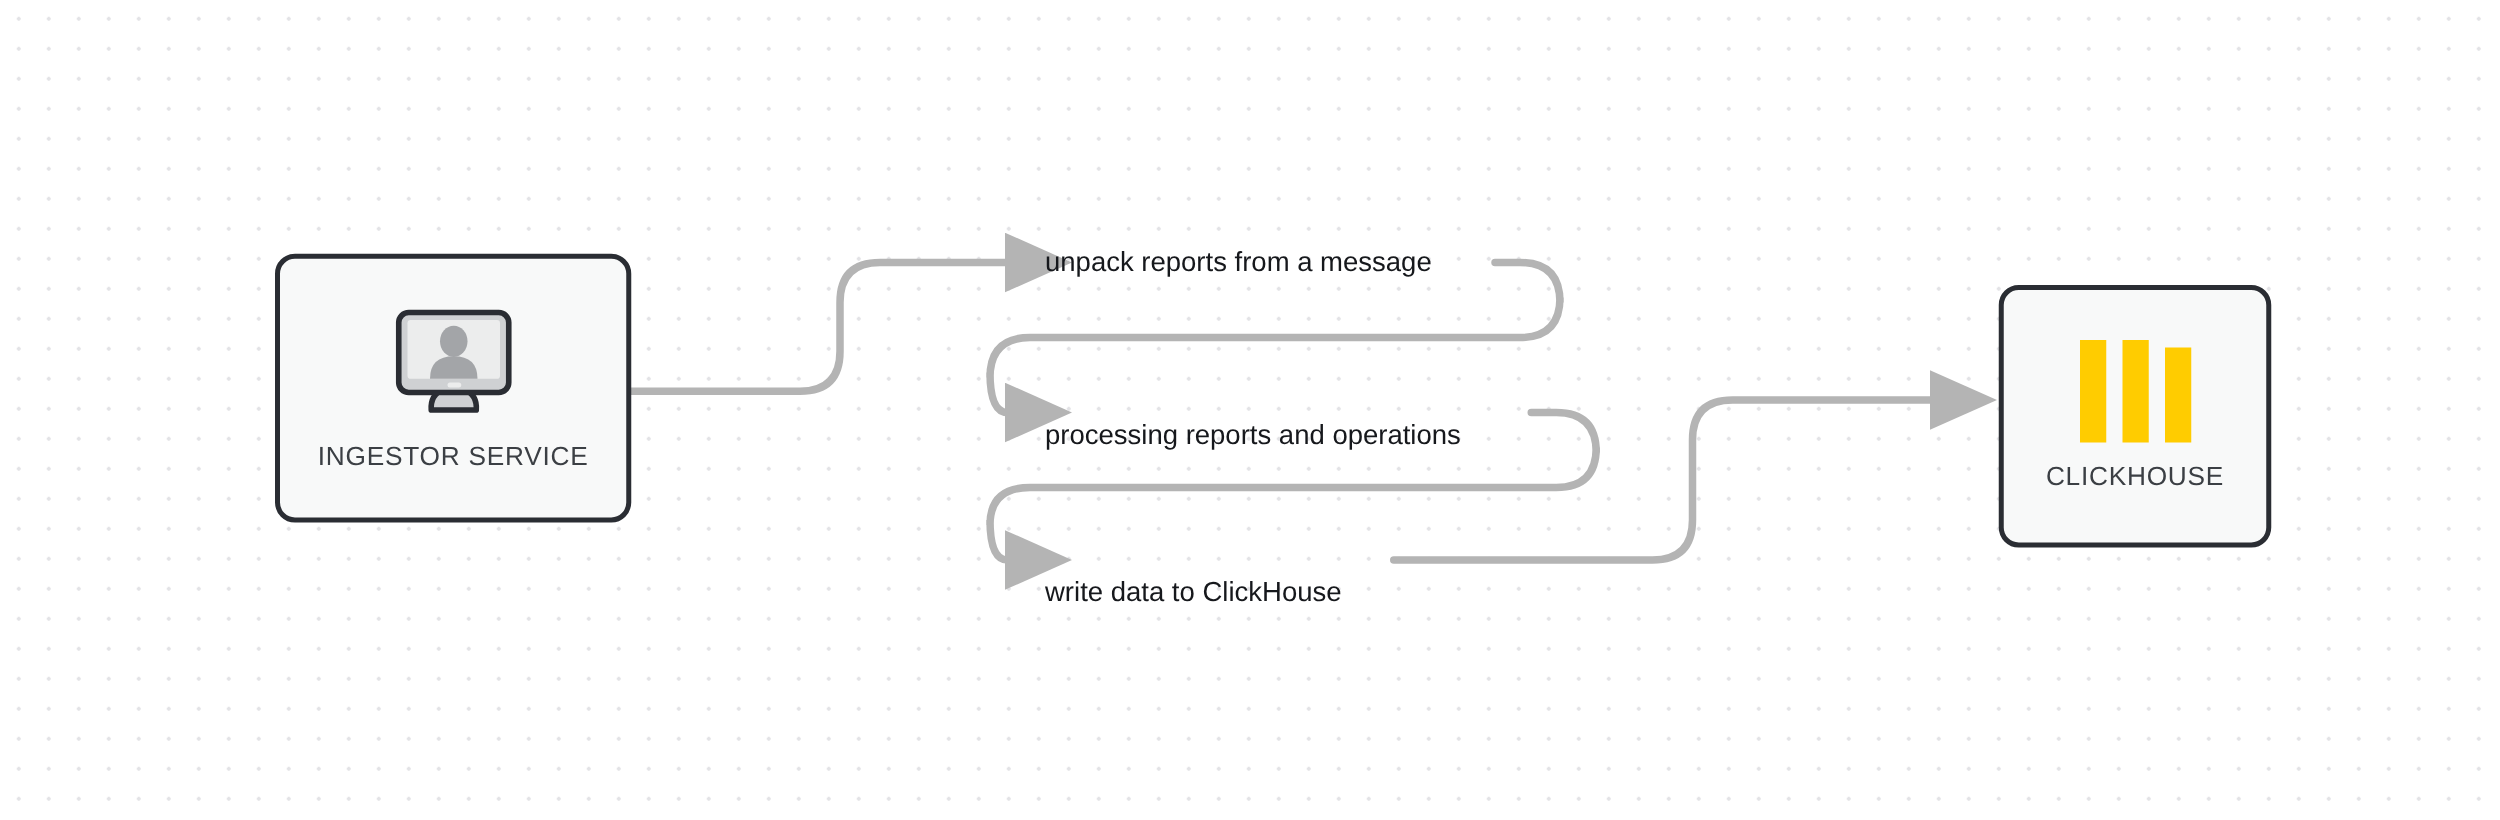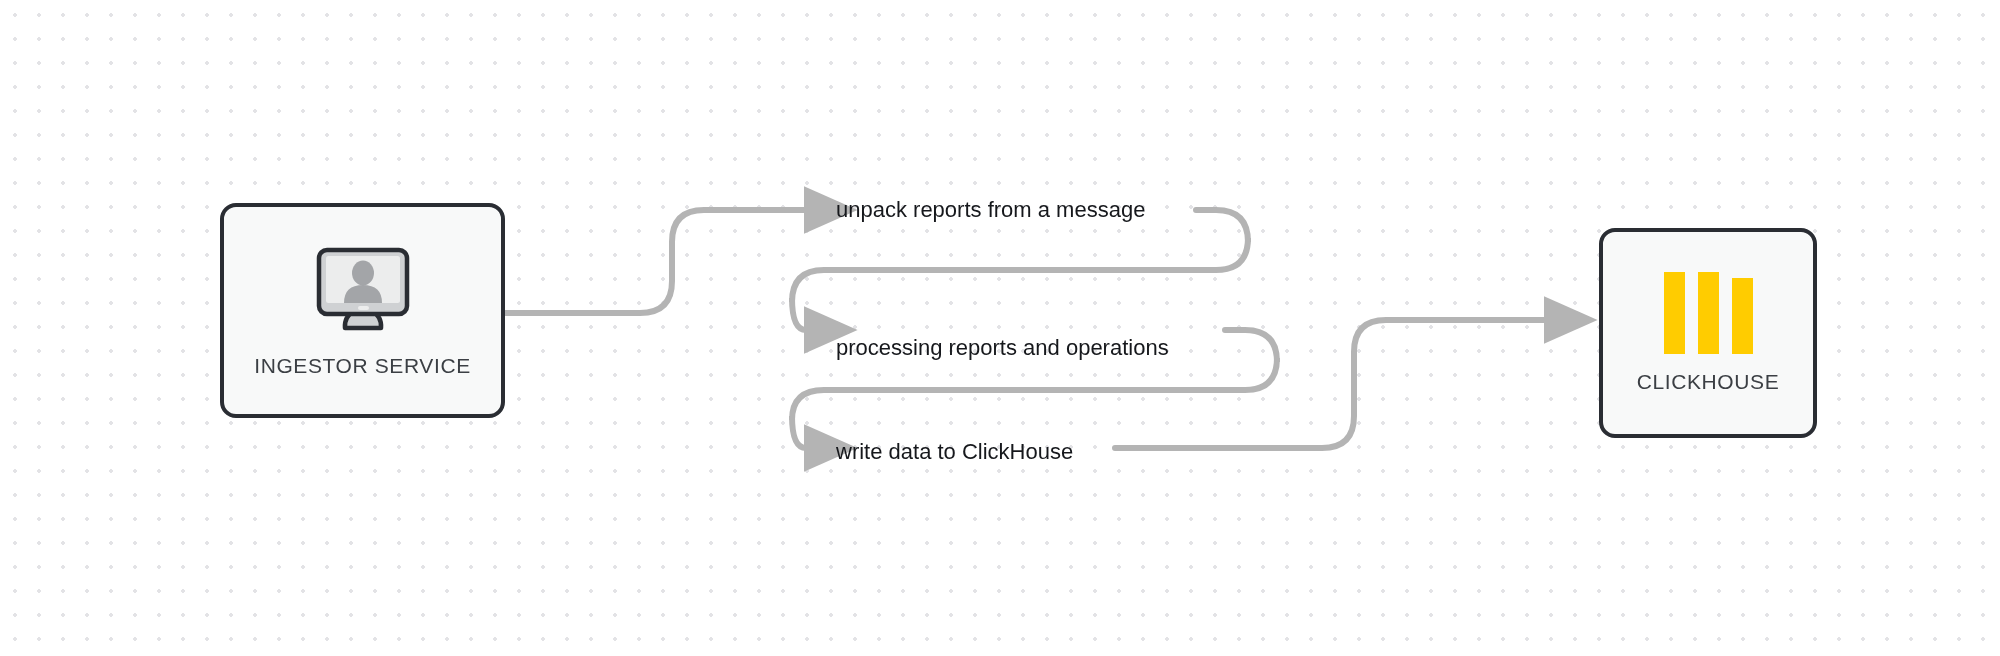--- a/index.html
+++ b/index.html
@@ -85,21 +85,21 @@
   .edge-label {
     position: absolute;
     font-size: 22px;
     color: #16181c;
     white-space: nowrap;
     transform: translateY(-50%);
     background: transparent;
   }
   #label-unpack     { left: 836px; top: 210px; }
   #label-processing { left: 836px; top: 348px; }
-  #label-write      { left: 836px; top: 452px; }
+  #label-write      { left: 836px; top: 474px; }
 </style>
 </head>
 <body>
 
 <div id="canvas">
 
   <svg id="edges" viewBox="0 0 2000 656" xmlns="http://www.w3.org/2000/svg">
     <defs>
       <marker id="arrowhead" markerWidth="9" markerHeight="8" refX="0.4" refY="4" orient="auto" markerUnits="strokeWidth">
         <path d="M0,0 L9,4 L0,8 z" fill="#b4b4b4"></path>

